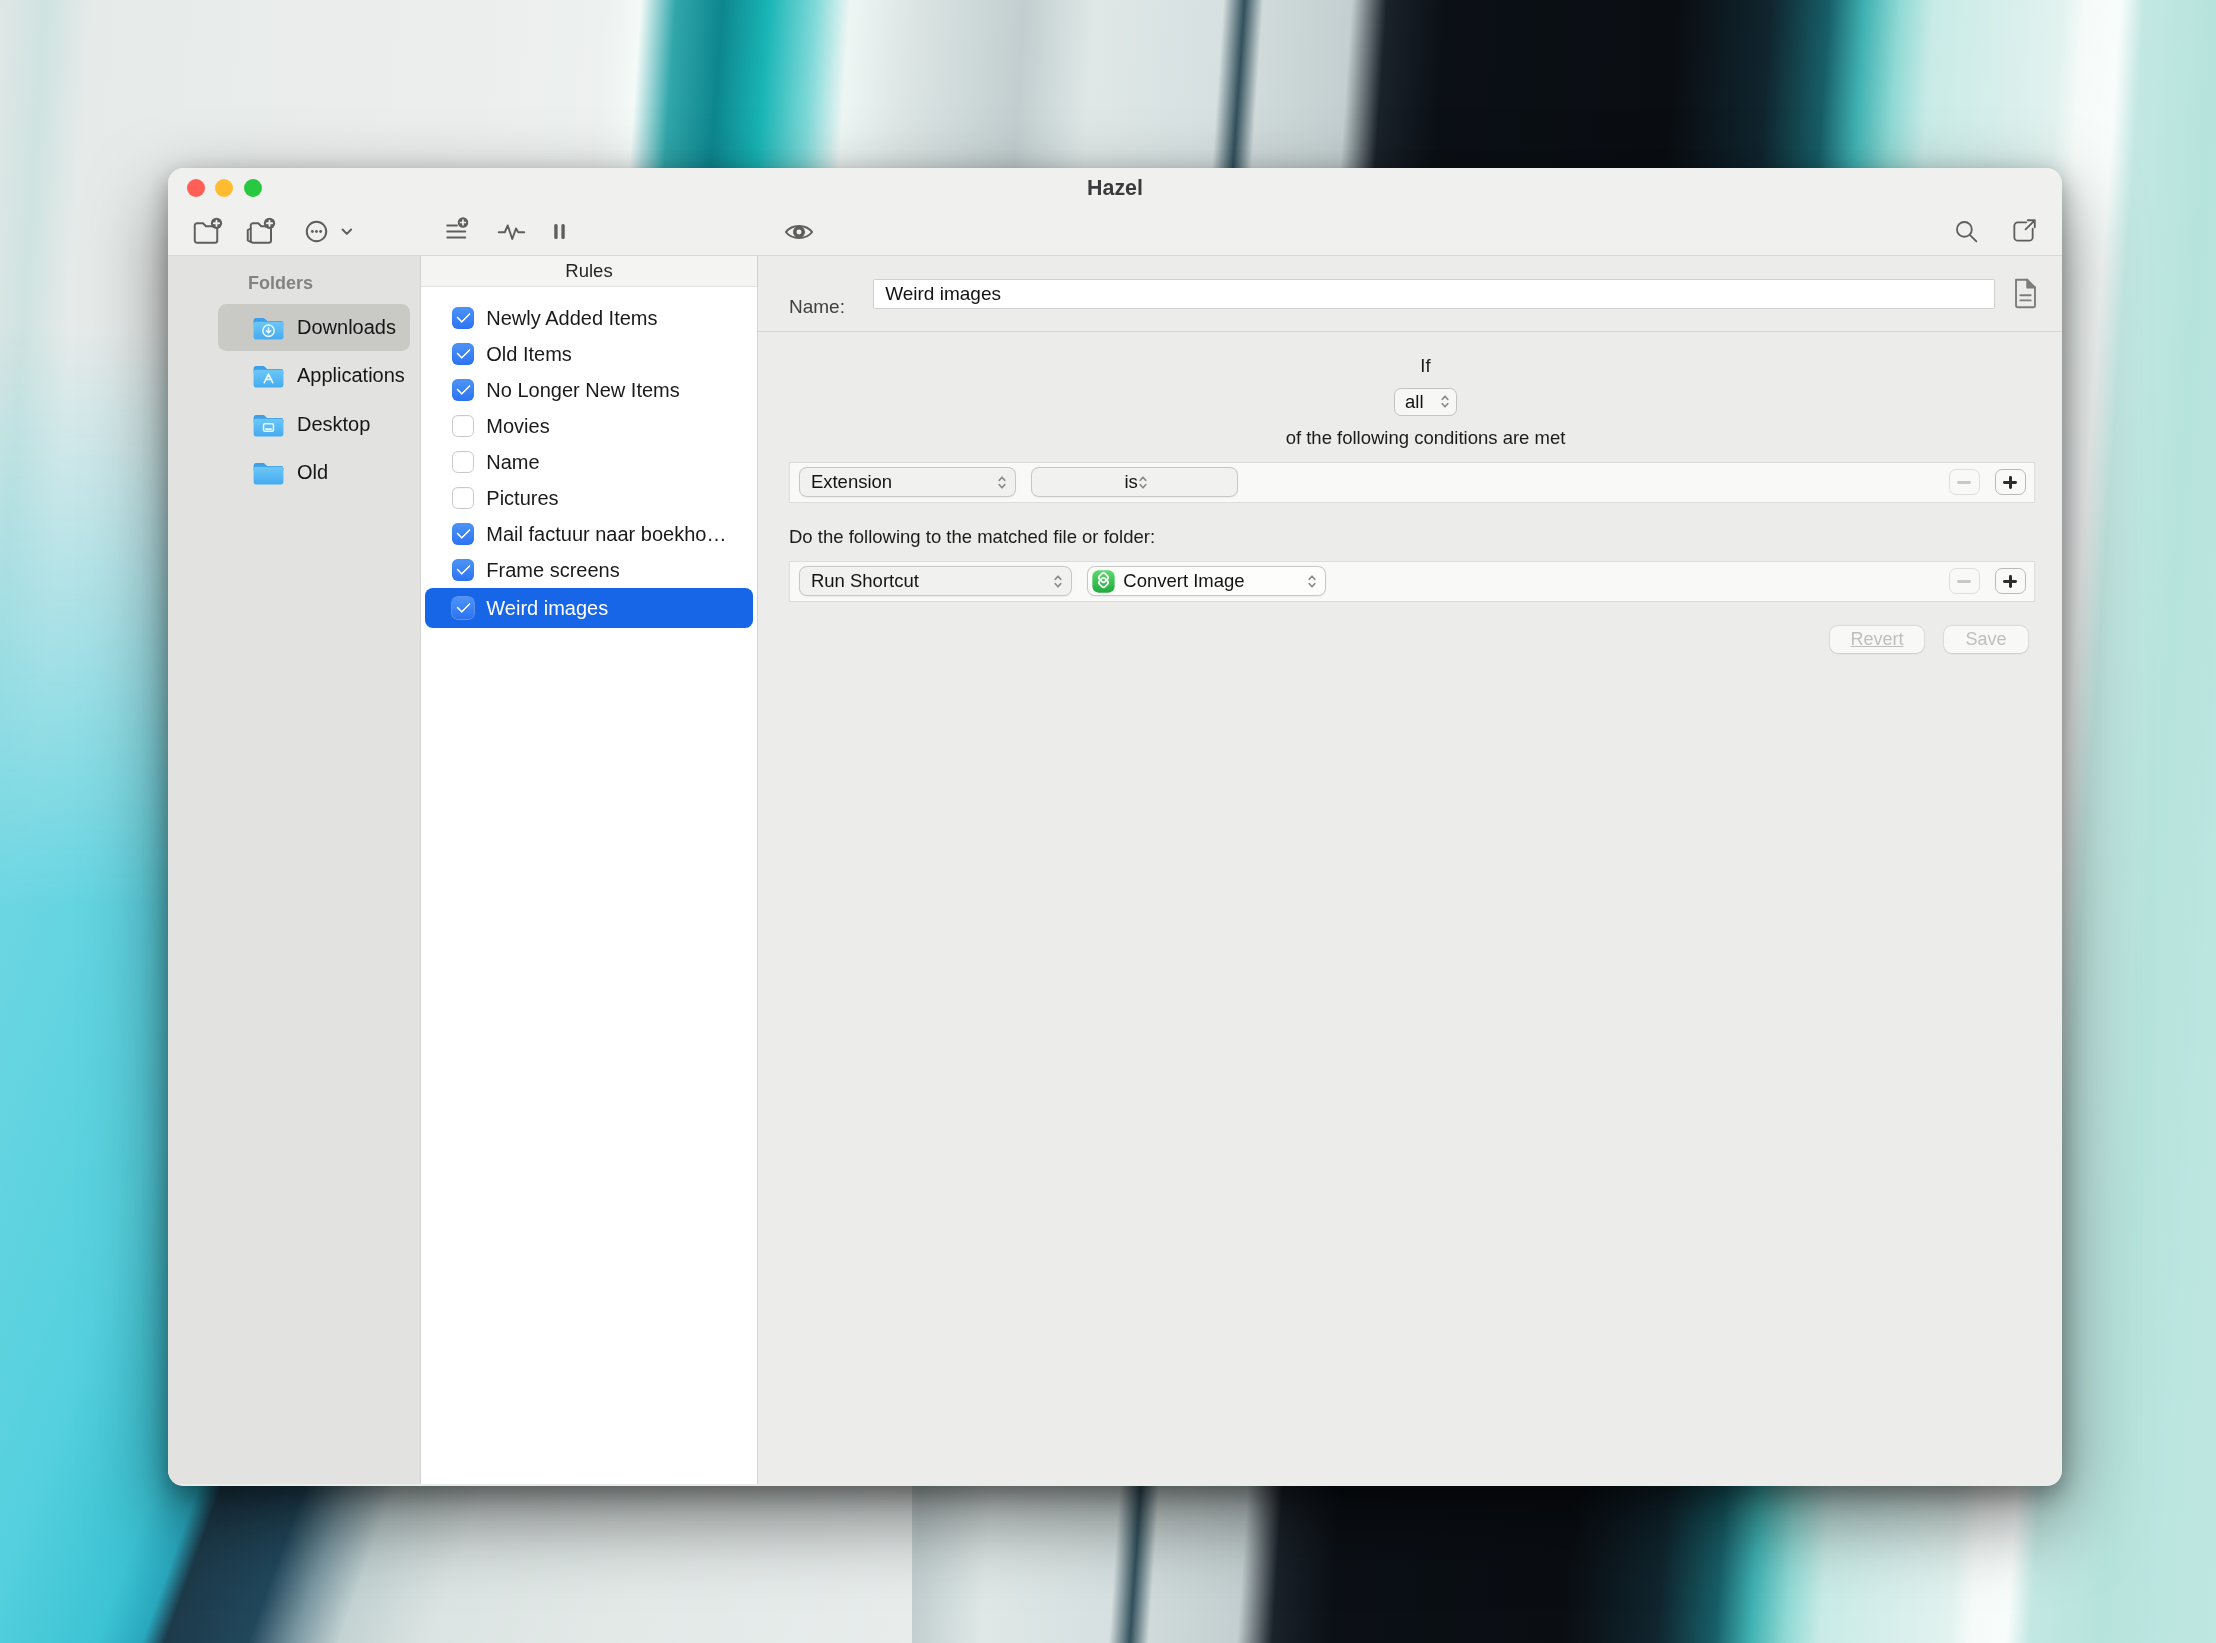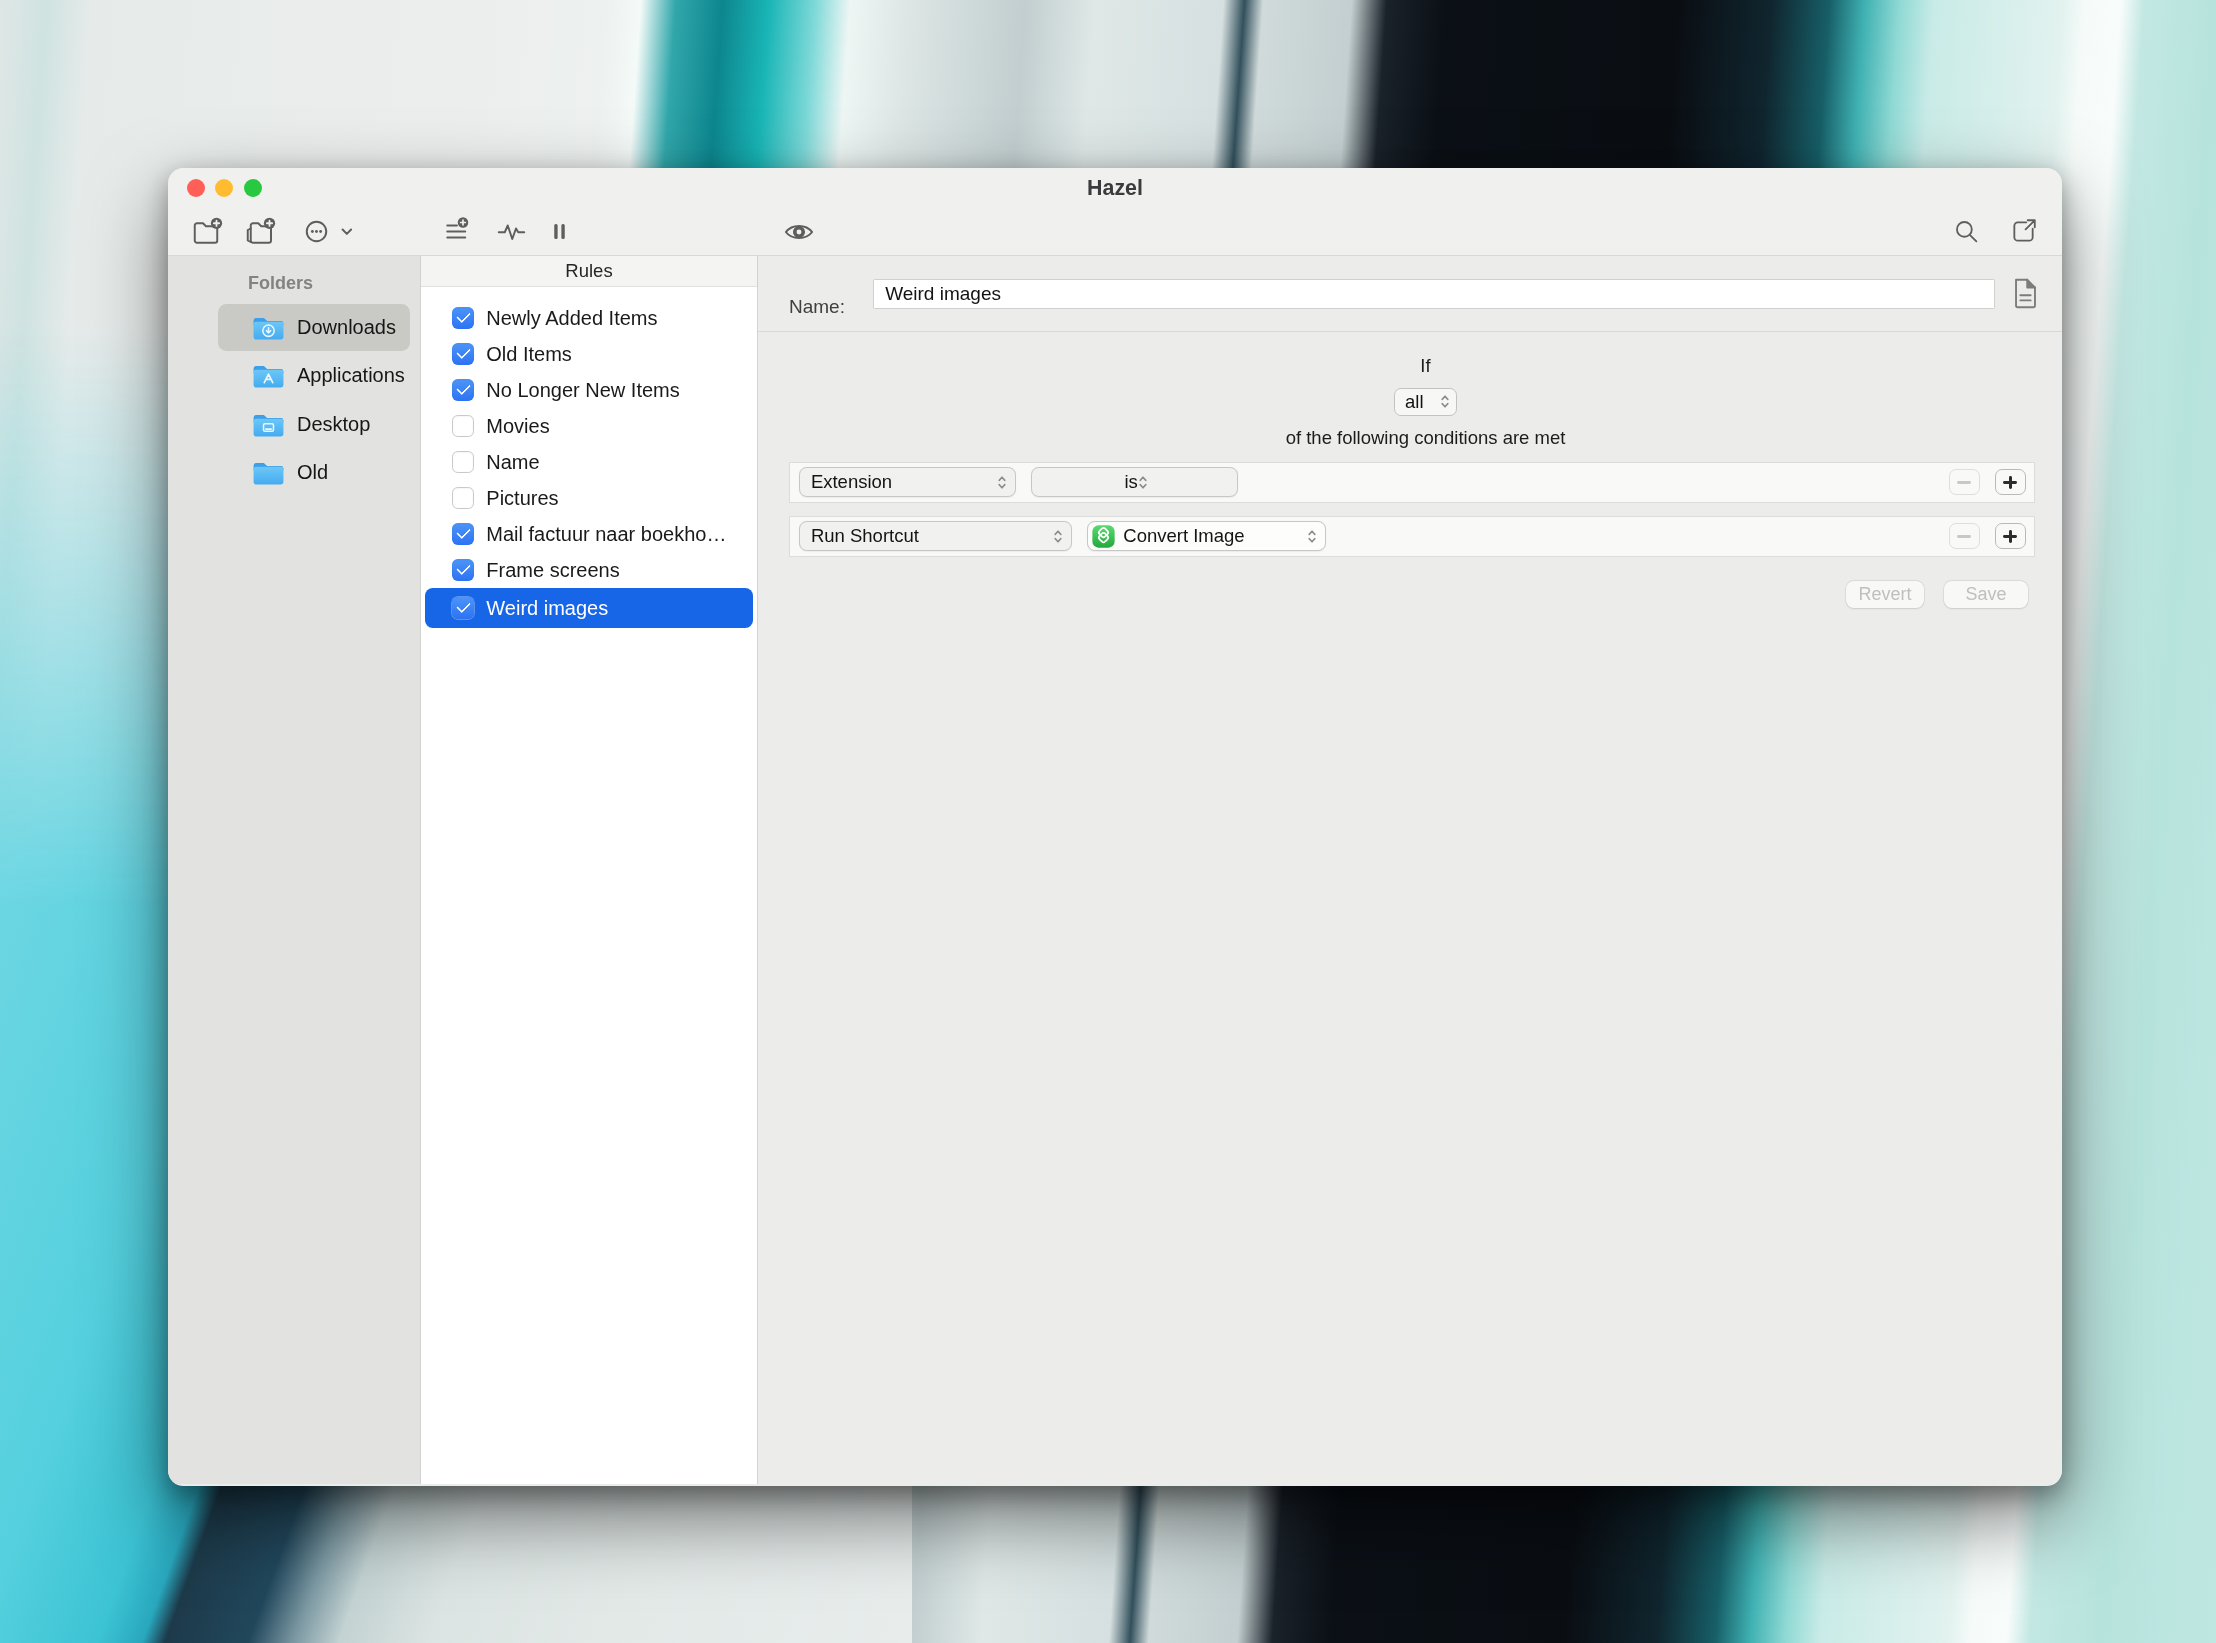--- a/index.html
+++ b/index.html
@@ -157,21 +157,21 @@
   }
   .mini-btn.disabled .mini-glyph::before { background:#C8C8C6; }
 
   .actions-label { margin-top:23px; font-size:18.5px; color:#1C1C1C; }
   .buttons-row { margin-top:24px; margin-right:34px; display:flex; justify-content:flex-end; gap:20px; }
   .btn {
     height:27px; border-radius:7.8px; background:#F8F8F7; color:#BFBFBD; font-size:18px;
     display:flex; align-items:center; justify-content:center;
     box-shadow:0 0 0 0.7px rgba(0,0,0,.07), 0 0.7px 2.1px rgba(0,0,0,.09);
   }
-  .btn-revert { width:78px; }
+  .btn-revert { width:94px;text-decoration:underline; }
   .btn-save   { width:84px; }
 
   .dd-chevron { display:flex; flex:none; }
 </style>
 </head>
 <body>
 
 <div class="wallpaper">
   <div class="wallpaper-lower-left"></div>
 </div>
@@ -417,20 +417,21 @@
           </div>
           <div class="spacer"></div>
           <div class="mini-btn disabled">
             <span class="mini-glyph glyph-minus"></span>
           </div>
           <div class="mini-btn">
             <span class="mini-glyph glyph-plus"></span>
           </div>
         </div>
 
+        <div class="actions-label">Do the following to the matched file or folder:</div>
 
         <div class="rowbox">
           <div class="dropdown dd-action">
             <span>Run Shortcut</span>
             <svg class="dd-chevron" width="10" height="17" viewBox="0 0 14 24" style="stroke:#8C8C8A;fill:none;stroke-width:2.2;stroke-linecap:round;stroke-linejoin:round;">
               <path d="M3 9 L7 4.5 L11 9 M3 15 L7 19.5 L11 15"></path>
             </svg>
           </div>
           <div class="shortcut-dd">
             <span class="shortcut-left">

